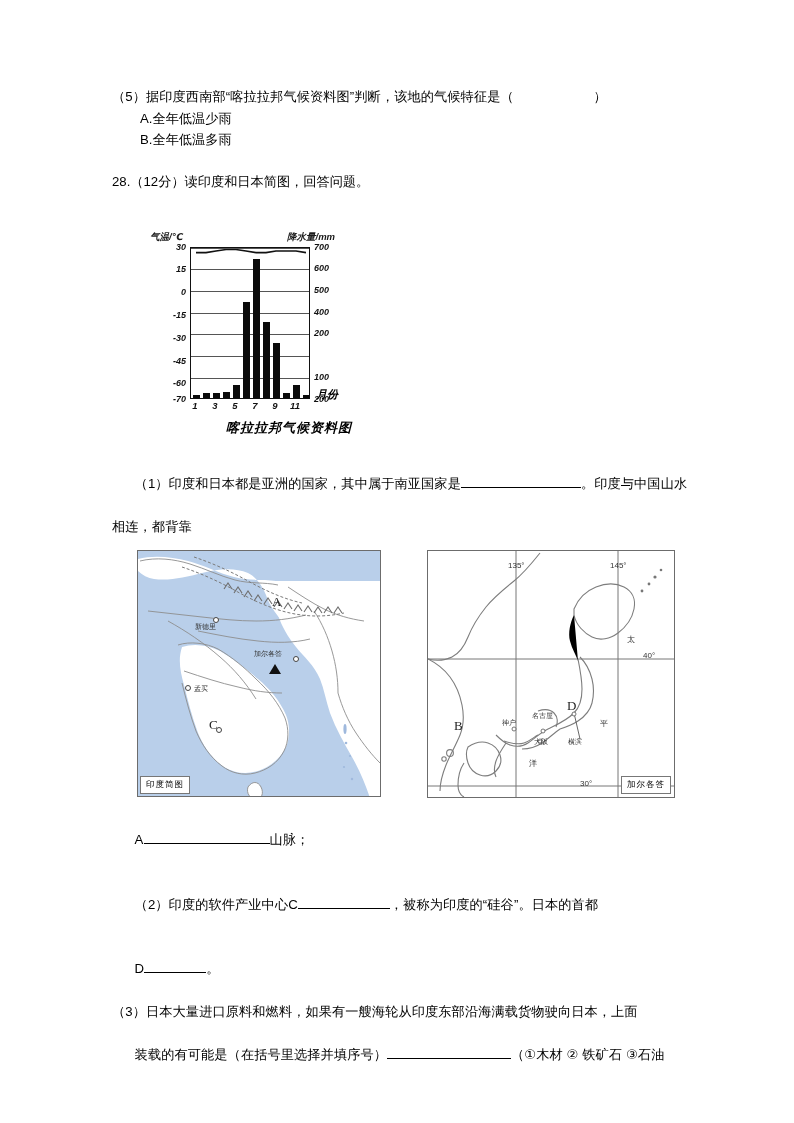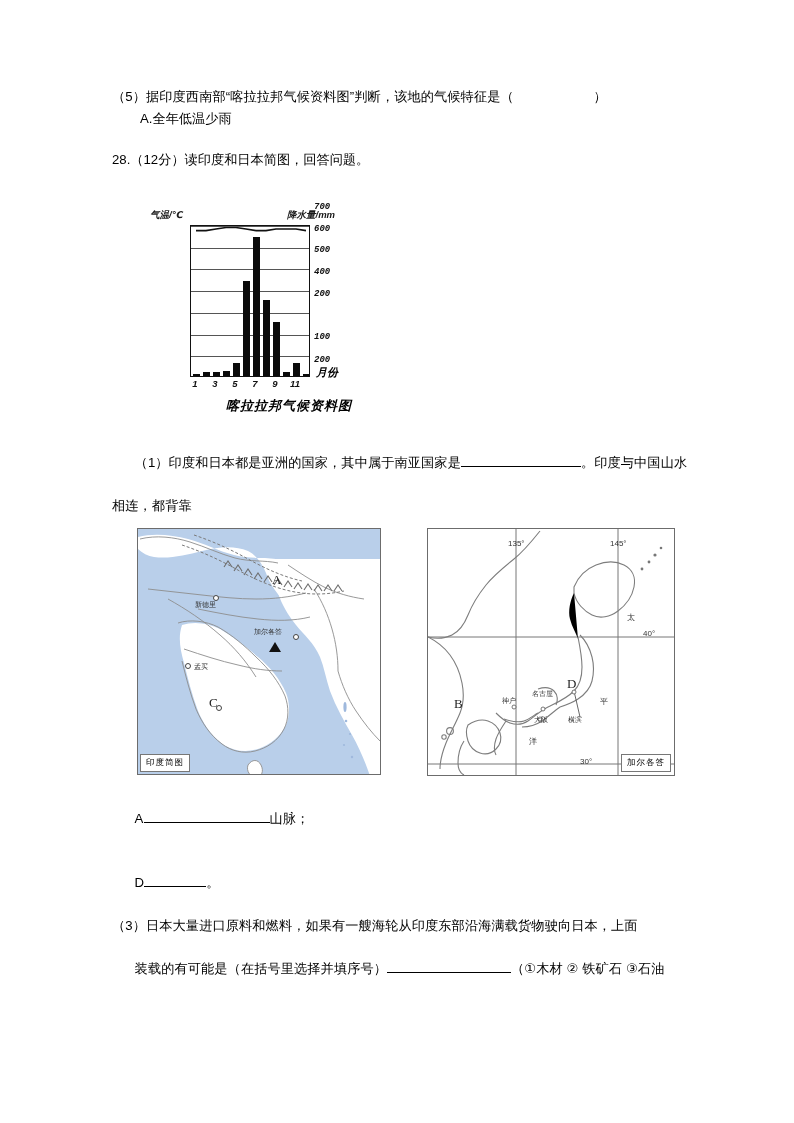--- a/index.html
+++ b/index.html
@@ -108,24 +108,23 @@
   .ylab-left-col {
     position: absolute;
     left: 6px;
     top: 18px;
     width: 36px;
     height: 152px;
   }
   .ylab-right-col {
     position: absolute;
     left: 170px;
-    top: 0;
+    top: 18px;
     width: 50px;
     height: 152px;
-    font-family: Liberation Mono, monospace;
   }
   .ylab-r {
     position: absolute;
     left: 0;
     font-size: 9px;
     font-style: italic;
     font-weight: bold;
     color: #111;
     transform: translateY(-50%);
     white-space: nowrap;
@@ -231,20 +230,21 @@
   }
 </style>
 </head>
 <body>
 
 <div class="page">
   <div class="content">
 
     <div class="q-line">（5）据印度西南部“喀拉拉邦气候资料图”判断，该地的气候特征是（　　　　　　）</div>
     <div class="opt-line">A.全年低温少雨</div>
+    <div class="opt-line">B.全年低温多雨</div>
 
     <div class="blk-gap-md"></div>
 
     <div class="qnum">28.（12分）读印度和日本简图，回答问题。</div>
 
     <div style="height:36px"></div>
 
     <div class="chart-wrap">
       <div class="chart-axis-title ct-left">气温/℃</div>
       <div class="chart-axis-title ct-right">降水量/mm</div>
@@ -267,20 +267,30 @@
           <div class="bar" title="5: 60mm" style="height: 13px; left: 41.5px;"></div>
           <div class="bar" title="6: 440mm" style="height: 95.5px; left: 51.5px;"></div>
           <div class="bar" title="7: 640mm" style="height: 139px; left: 61.5px;"></div>
           <div class="bar" title="8: 350mm" style="height: 76px; left: 71.5px;"></div>
           <div class="bar" title="9: 250mm" style="height: 54.3px; left: 81.5px;"></div>
           <div class="bar" title="10: 20mm" style="height: 4.3px; left: 91.5px;"></div>
           <div class="bar" title="11: 60mm" style="height: 13px; left: 101.5px;"></div>
           <div class="bar" title="12: 10mm" style="height: 2.2px; left: 111.5px;"></div>
         </div>
 
+      <div class="ylab-left-col" id="ylab-left">
+          <div class="ylab" style="top: 0px;">30</div>
+          <div class="ylab" style="top: 22.8px;">15</div>
+          <div class="ylab" style="top: 45.6px;">0</div>
+          <div class="ylab" style="top: 68.4px;">-15</div>
+          <div class="ylab" style="top: 91.2px;">-30</div>
+          <div class="ylab" style="top: 114px;">-45</div>
+          <div class="ylab" style="top: 136.8px;">-60</div>
+          <div class="ylab" style="top: 152px;">-70</div>
+        </div>
       <div class="ylab-right-col" id="ylab-right">
           <div class="ylab-r" style="top: 0px;">700</div>
           <div class="ylab-r" style="top: 21.7px;">600</div>
           <div class="ylab-r" style="top: 43.4px;">500</div>
           <div class="ylab-r" style="top: 65.1px;">400</div>
           <div class="ylab-r" style="top: 86.9px;">200</div>
           <div class="ylab-r" style="top: 108.6px; margin-top: 44px;">200</div>
           <div class="ylab-r" style="top: 130.3px;">100</div>
         </div>
       <div class="xlab-row" id="xlab-row">
@@ -474,20 +484,23 @@
       </div>
     </div>
 
     <div style="height:8px"></div>
 
     <div class="q-line">
       <span>A</span><span class="fill-line" style="width:126px"></span><span>山脉；</span>
     </div>
 
     <div class="q-line">
+      <span>（2）印度的软件产业中心C</span><span class="fill-line" style="width:92px"></span><span>，被称为印度的“硅谷”。日本的首都</span>
+    </div>
+    <div class="q-line">
       <span>D</span><span class="fill-line" style="width:62px"></span><span>。</span>
     </div>
 
     <div class="q-line">（3）日本大量进口原料和燃料，如果有一艘海轮从印度东部沿海满载货物驶向日本，上面</div>
     <div class="q-line">
       <span>装载的有可能是（在括号里选择并填序号）</span><span class="fill-line" style="width:124px"></span><span>（①木材 ② 铁矿石 ③石油</span>
     </div>
 
   </div>
 </div>

